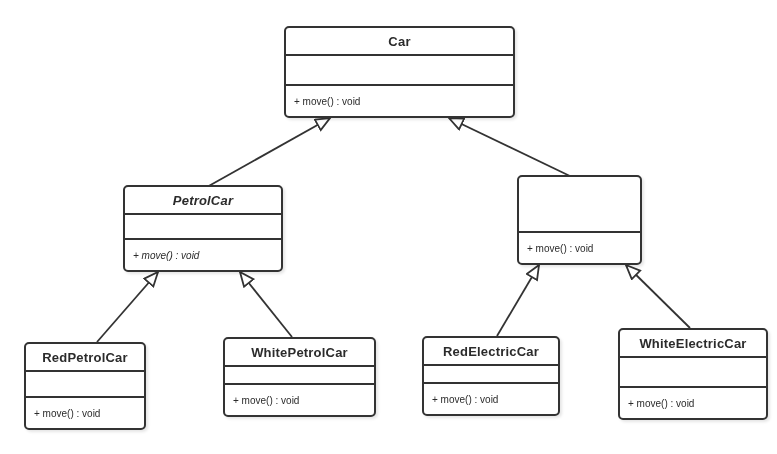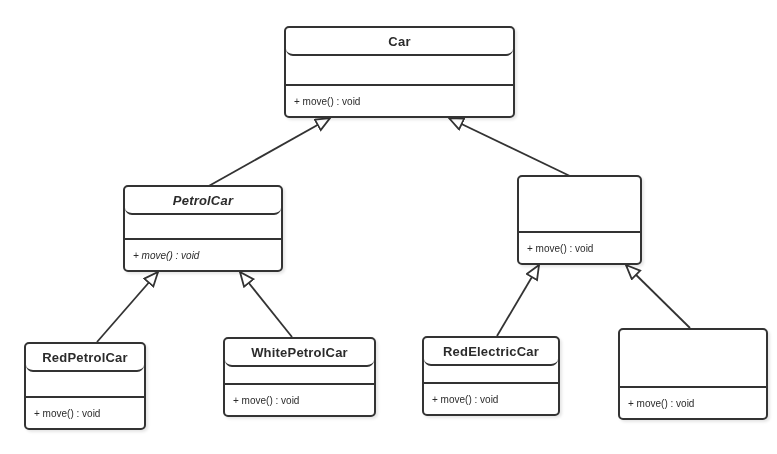--- a/index.html
+++ b/index.html
@@ -30,21 +30,20 @@
   .uml-title {
     height: 26px;
     flex: 0 0 26px;
     display: flex;
     align-items: center;
     justify-content: center;
     font-weight: bold;
     font-size: 13px;
     border-bottom: 2px solid #333333;
     letter-spacing: 0.2px;
-    border-radius: 7px;
   }
   .uml-attrs {
     flex: 1 1 auto;
     border-bottom: 2px solid #333333;
   }
   .uml-methods {
     flex: 0 0 30px;
     display: flex;
     align-items: center;
     padding-left: 8px;
@@ -107,17 +106,18 @@
     <div class="uml-methods">+ move() : void</div>
   </div>
 
   <div class="uml-class" id="box-red-electric">
     <div class="uml-title">RedElectricCar</div>
     <div class="uml-attrs"></div>
     <div class="uml-methods">+ move() : void</div>
   </div>
 
   <div class="uml-class" id="box-white-electric">
+    <div class="uml-title">WhiteElectricCar</div>
     <div class="uml-attrs"></div>
     <div class="uml-methods">+ move() : void</div>
   </div>
 
 </div>
 
 </body></html>

